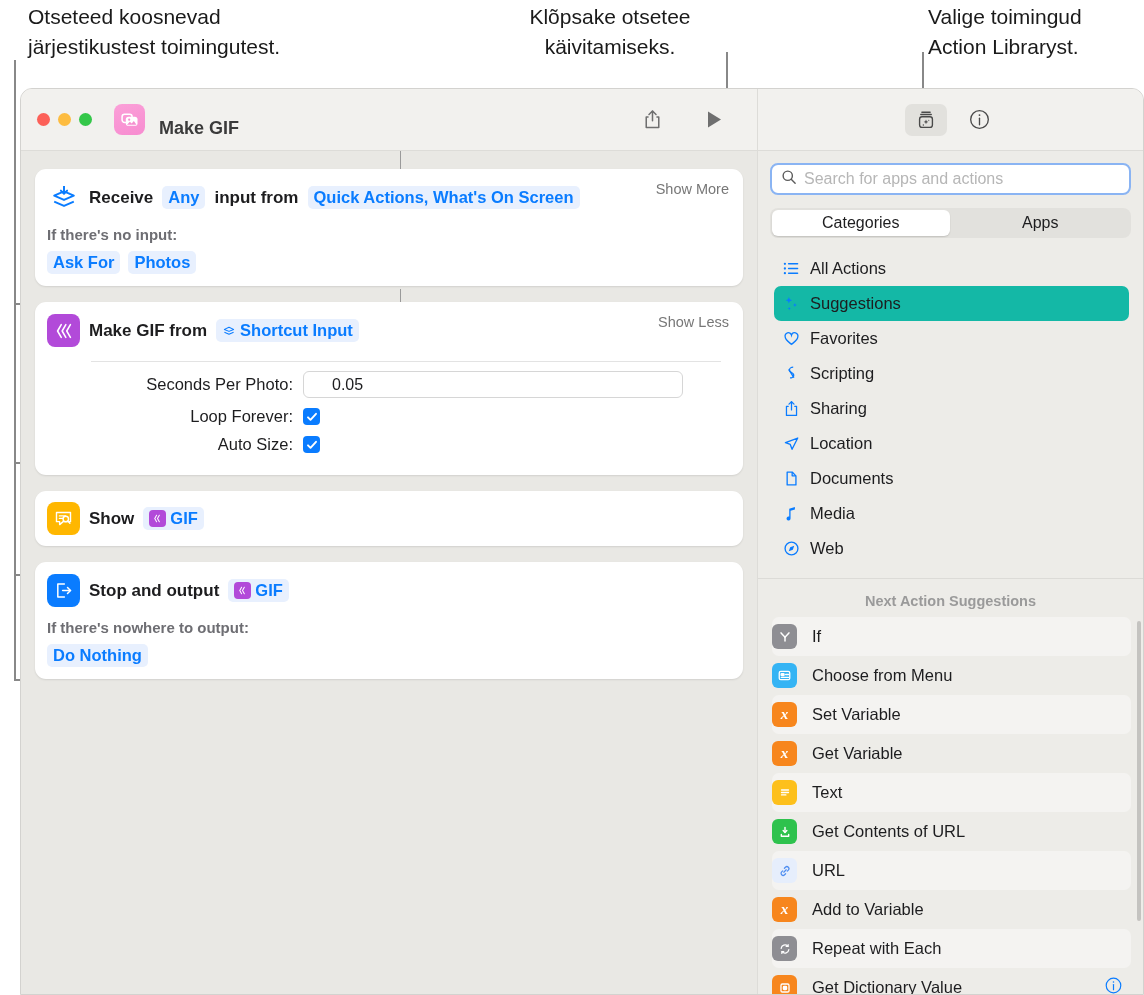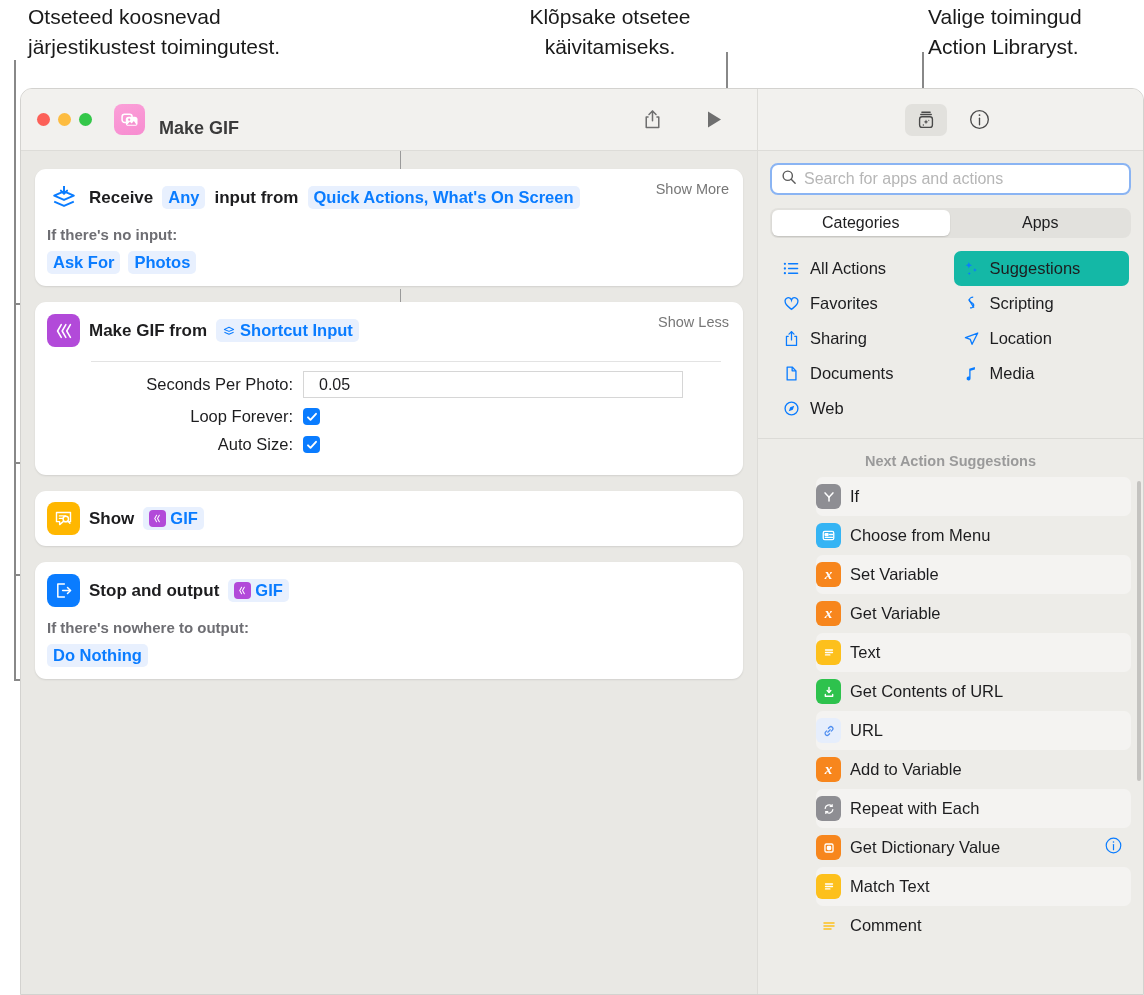--- a/index.html
+++ b/index.html
@@ -196,25 +196,25 @@
     width: 256px;
     text-align: right;
     font-size: 16.5px;
     color: #1d1d1f;
     padding-right: 10px;
   }
   .param-input {
     flex: 1;
     height: 27px;
     border: 1px solid #d6d6d6;
-    border-radius: 0;
+    border-radius: 6px;
     background: #fff;
     font-size: 16px;
     color: #1d1d1f;
-    padding: 0 15px;
+    padding: 0 28px;
     margin-right: 46px;
     font-family: "Liberation Sans", sans-serif;
     line-height: 25px;
   }
   .checkbox {
     width: 17px; height: 17px;
     background: #0a7cff;
     border-radius: 4px;
     display: flex; align-items: center; justify-content: center;
   }
@@ -267,21 +267,21 @@
     border-radius: 6px;
   }
   .seg.active {
     background: #ffffff;
     box-shadow: 0 1px 1.5px rgba(0,0,0,.14);
   }
 
   #categories {
     padding: 13px 14px 12px 16px;
     display: grid;
-    grid-template-columns: 1fr 1fr;
+    grid-template-columns: 1fr;
     gap: 0px 4px;
     border-bottom: 1px solid #dcdbd7;
   }
   .cat {
     display: flex;
     align-items: center;
     gap: 9px;
     height: 35px;
     padding: 0 8px;
     border-radius: 7px;
@@ -300,25 +300,24 @@
   }
   #suggest-list {
     flex: 1;
     overflow: hidden;
     padding: 0 12px 0 14px;
     position: relative;
   }
   .sug {
     display: flex;
     align-items: center;
-    gap: 9px;
+    gap: 15px;
     height: 39px;
     padding: 0 8px 0 0;
     border-radius: 7px;
-    margin-left: 44px;
   }
   .sug.alt { background: #f4f3f1; }
   .sug-icon {
     width: 25px; height: 25px;
     border-radius: 6px;
     display: flex; align-items: center; justify-content: center;
     flex: 0 0 25px;
     font-size: 14px;
     font-weight: bold;
     color: #fff;

